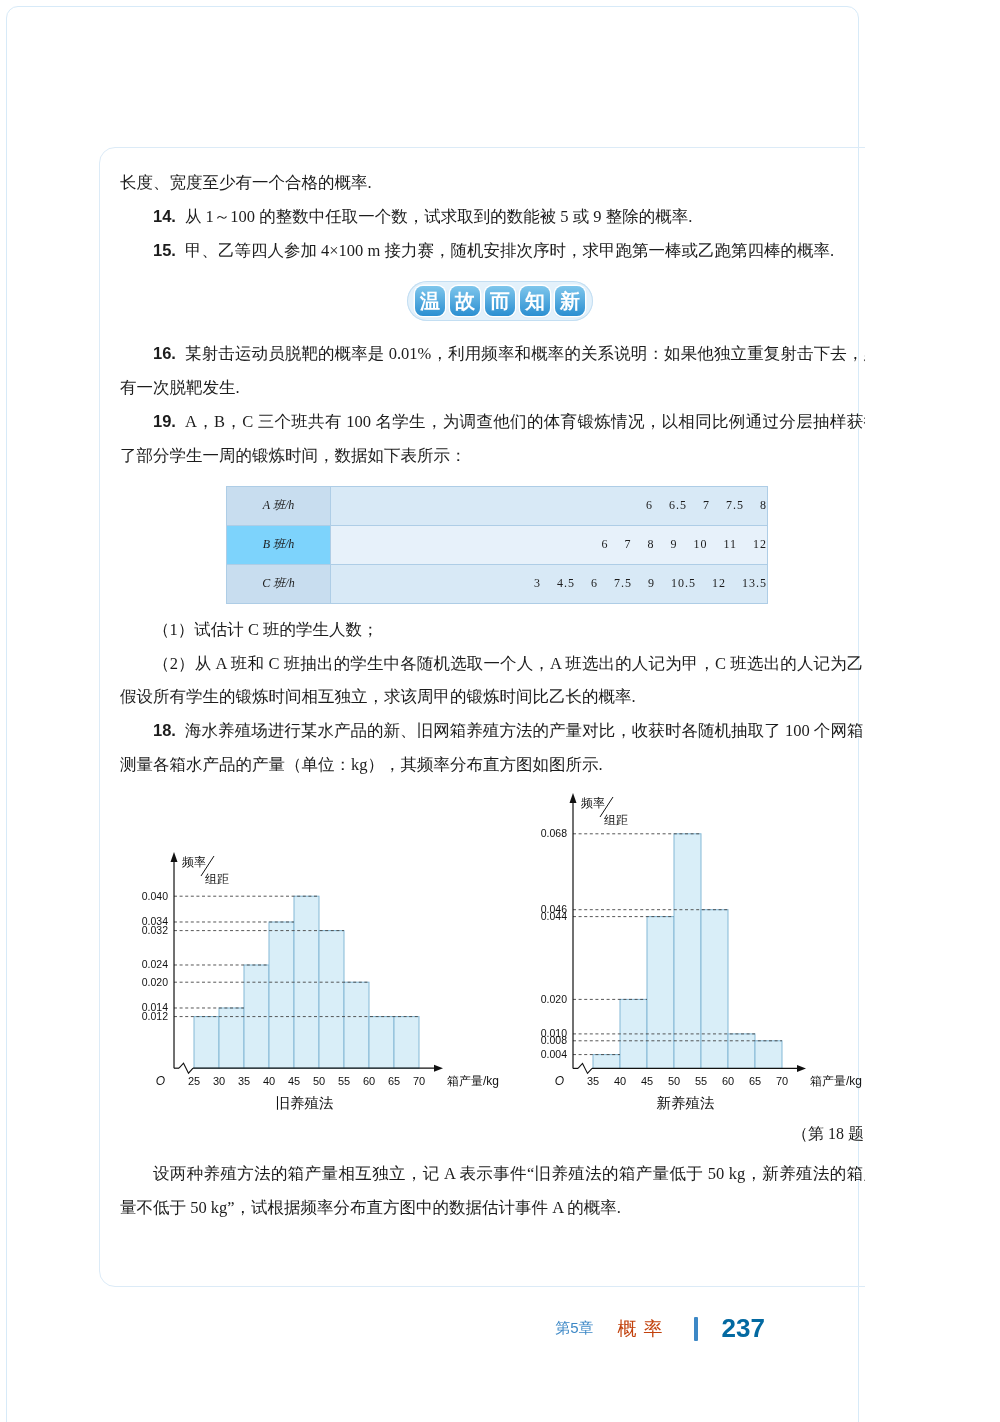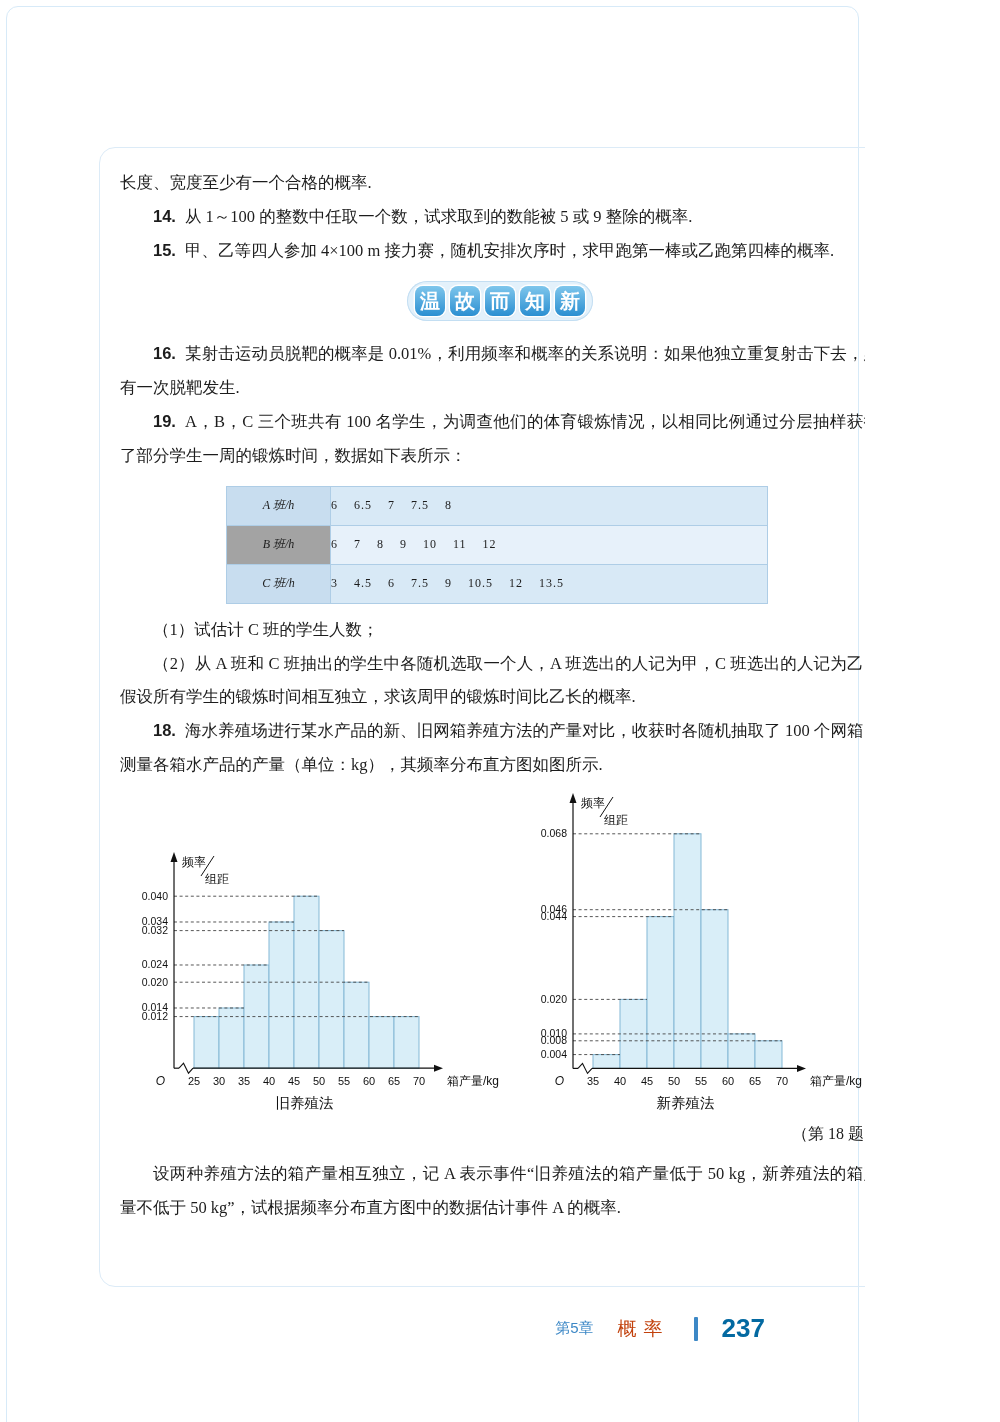--- a/index.html
+++ b/index.html
@@ -18,23 +18,23 @@
   .badge{display:flex;gap:5px;padding:5px 8px;background:#e3f1fb;border-radius:24px;box-shadow:0 0 0 1px #c3def2 inset}
   .badge span{display:block;width:30px;height:30px;line-height:30px;text-align:center;color:#fff;font-weight:700;
               font-size:20px;font-family:"Liberation Sans","DejaVu Sans",sans-serif;
               background:linear-gradient(180deg,#7ec6ec,#2b8fd1);border-radius:8px;
               box-shadow:0 0 0 1.5px #ffffff,0 1px 2px rgba(40,100,150,.35)}
 
   
   .extable{margin:13px 0 9px 106px;border-collapse:collapse;width:542px;border:1.5px solid #8fb8da}
   .extable td{border:1px solid #aecde6;height:39px;font-size:12px;vertical-align:middle}
   .extable .lbl{width:104px;text-align:center;font-style:italic}
-  .extable .vals{text-align:left;white-space:pre;letter-spacing:1px}
+  .extable .vals{text-align:right;white-space:pre;letter-spacing:1px}
   .extable .r0 .lbl{background:#c8ddef}.extable .r0 .vals{background:#d8e9f6}
-  .extable .r1 .lbl{background:#a3a3a3}.extable .r1 .vals{background:#e7f1fa}
+  .extable .r1 .lbl{background:#7dd3fc}.extable .r1 .vals{background:#e7f1fa}
   .extable .r2 .lbl{background:#c8ddef}.extable .r2 .vals{background:#d8e9f6}
 
   
   .charts{display:flex;justify-content:center;align-items:flex-end;gap:6px;margin-top:8px}
   svg.hist text{font-family:"Liberation Sans","DejaVu Sans",sans-serif}
   .fig-caption{text-align:right;font-size:16px;margin:10px 0 12px}
 
   
   .footer{position:absolute;right:100px;bottom:78px;display:flex;align-items:center;gap:24px;
           font-family:"Liberation Sans","DejaVu Sans",sans-serif}

